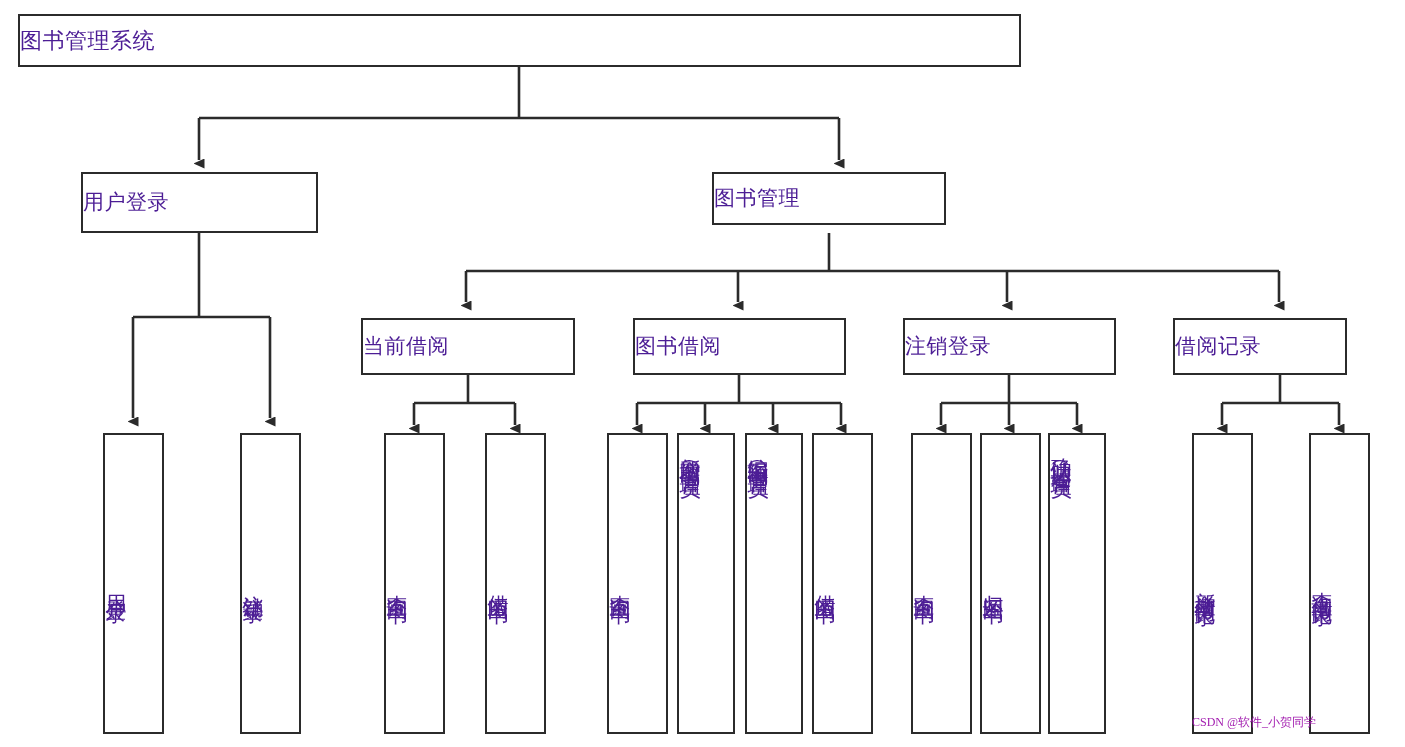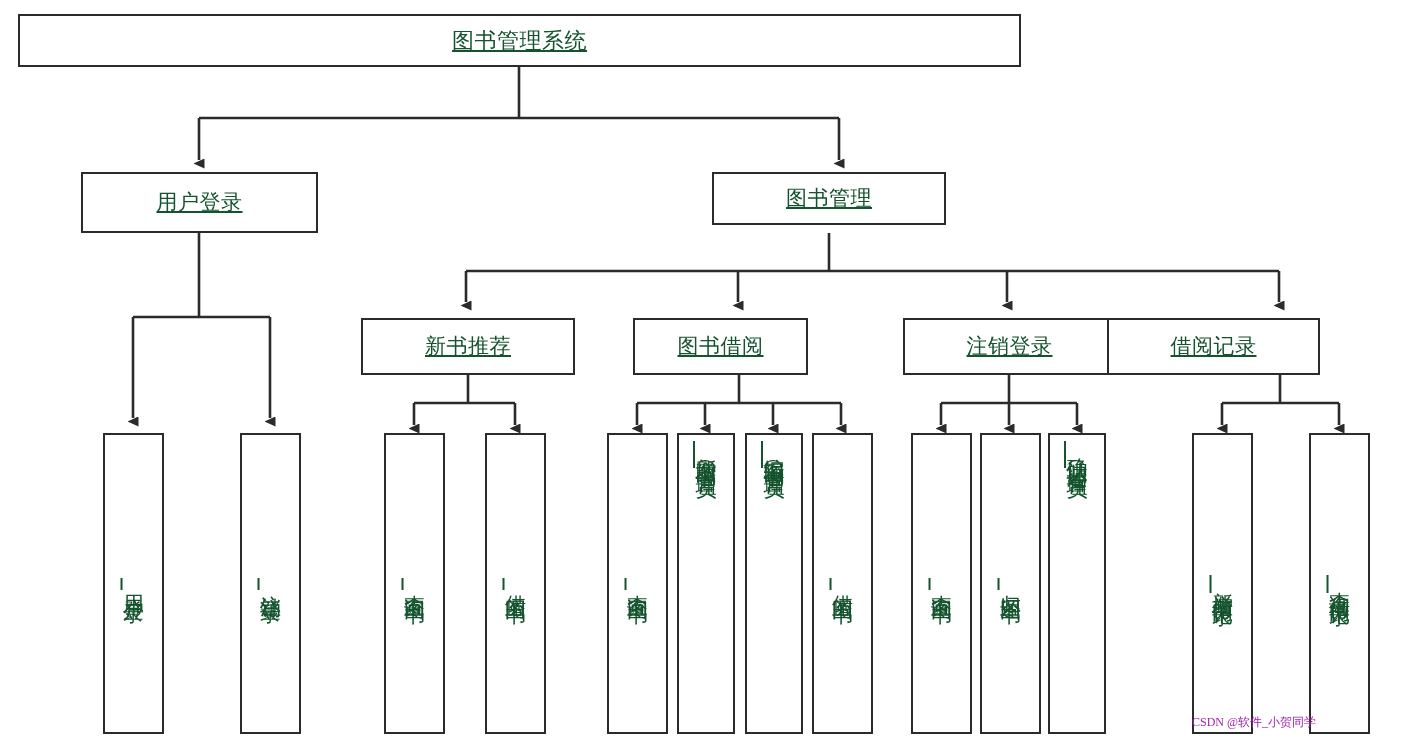--- a/index.html
+++ b/index.html
@@ -24,24 +24,22 @@
     height: 747px;
     pointer-events: none;
   }
   .node {
     position: absolute;
     box-sizing: border-box;
     background: #ffffff;
     border: 2px solid #2b2b2b;
     display: flex;
     align-items: center;
-    justify-content: center;
-    color: #14532d;
+    color: #4c1d95;
     z-index: 2;
-    text-decoration: underline;
   }
   .node .label {
     display: block;
     text-align: center;
     line-height: 1.32;
     letter-spacing: 0.5px;
   }
   
   .node.horiz .label {
     font-size: 21px;
@@ -138,32 +136,32 @@
 
   <div class="node horiz" style="left:81px; top:172px; width:237px; height:61px;">
     <span class="label">用户登录</span>
   </div>
 
   <div class="node horiz" style="left:712px; top:172px; width:234px; height:53px;">
     <span class="label">图书管理</span>
   </div>
 
   <div class="node horiz" style="left:361px; top:318px; width:214px; height:57px;">
-    <span class="label">新书推荐</span>
-  </div>
-
-  <div class="node horiz" style="left:633px; top:318px; width:175px; height:57px;">
+    <span class="label">当前借阅</span>
+  </div>
+
+  <div class="node horiz" style="left:633px; top:318px; width:213px; height:57px;">
     <span class="label">图书借阅</span>
   </div>
 
   <div class="node horiz" style="left:903px; top:318px; width:213px; height:57px;">
     <span class="label">注销登录</span>
   </div>
 
-  <div class="node horiz" style="left:1107px; top:318px; width:213px; height:57px;">
+  <div class="node horiz" style="left:1173px; top:318px; width:174px; height:57px;">
     <span class="label">借阅记录</span>
   </div>
 
   <div class="node vert centered" style="left:103px; top:433px; width:61px; height:301px;">
     <span class="label">用户登录</span>
   </div>
 
   <div class="node vert centered" style="left:240px; top:433px; width:61px; height:301px;">
     <span class="label">注销登录</span>
   </div>

